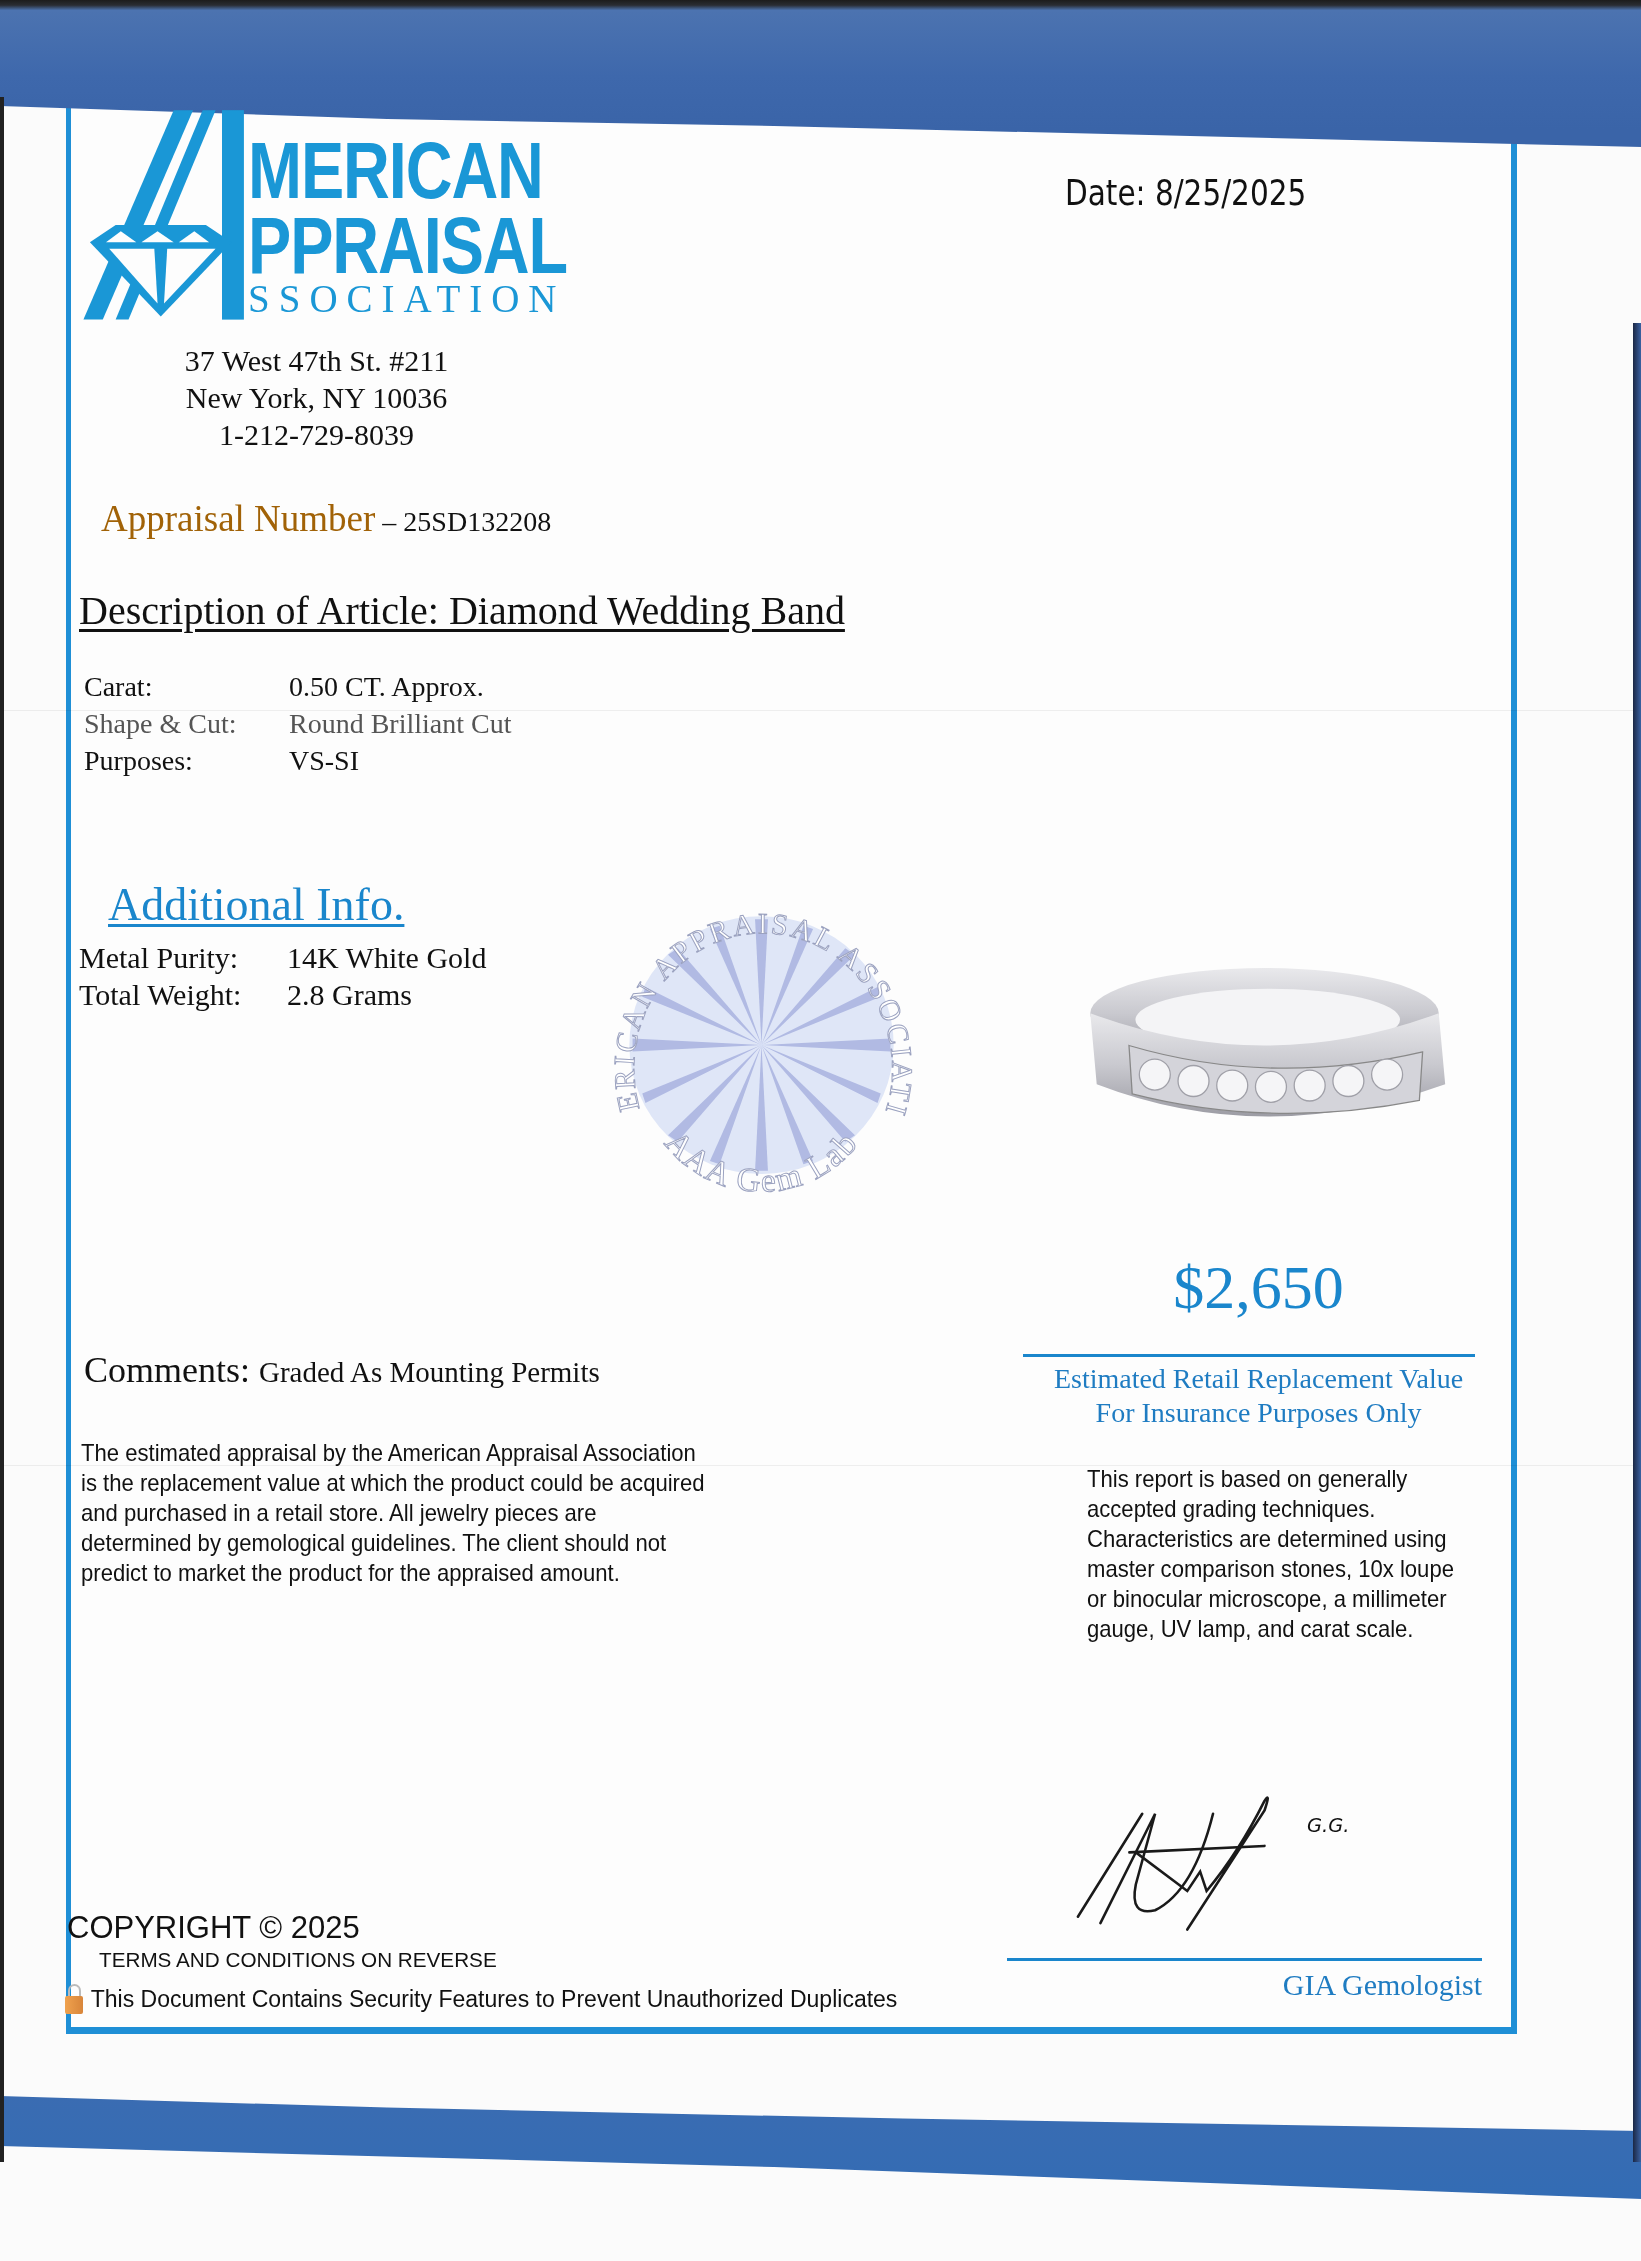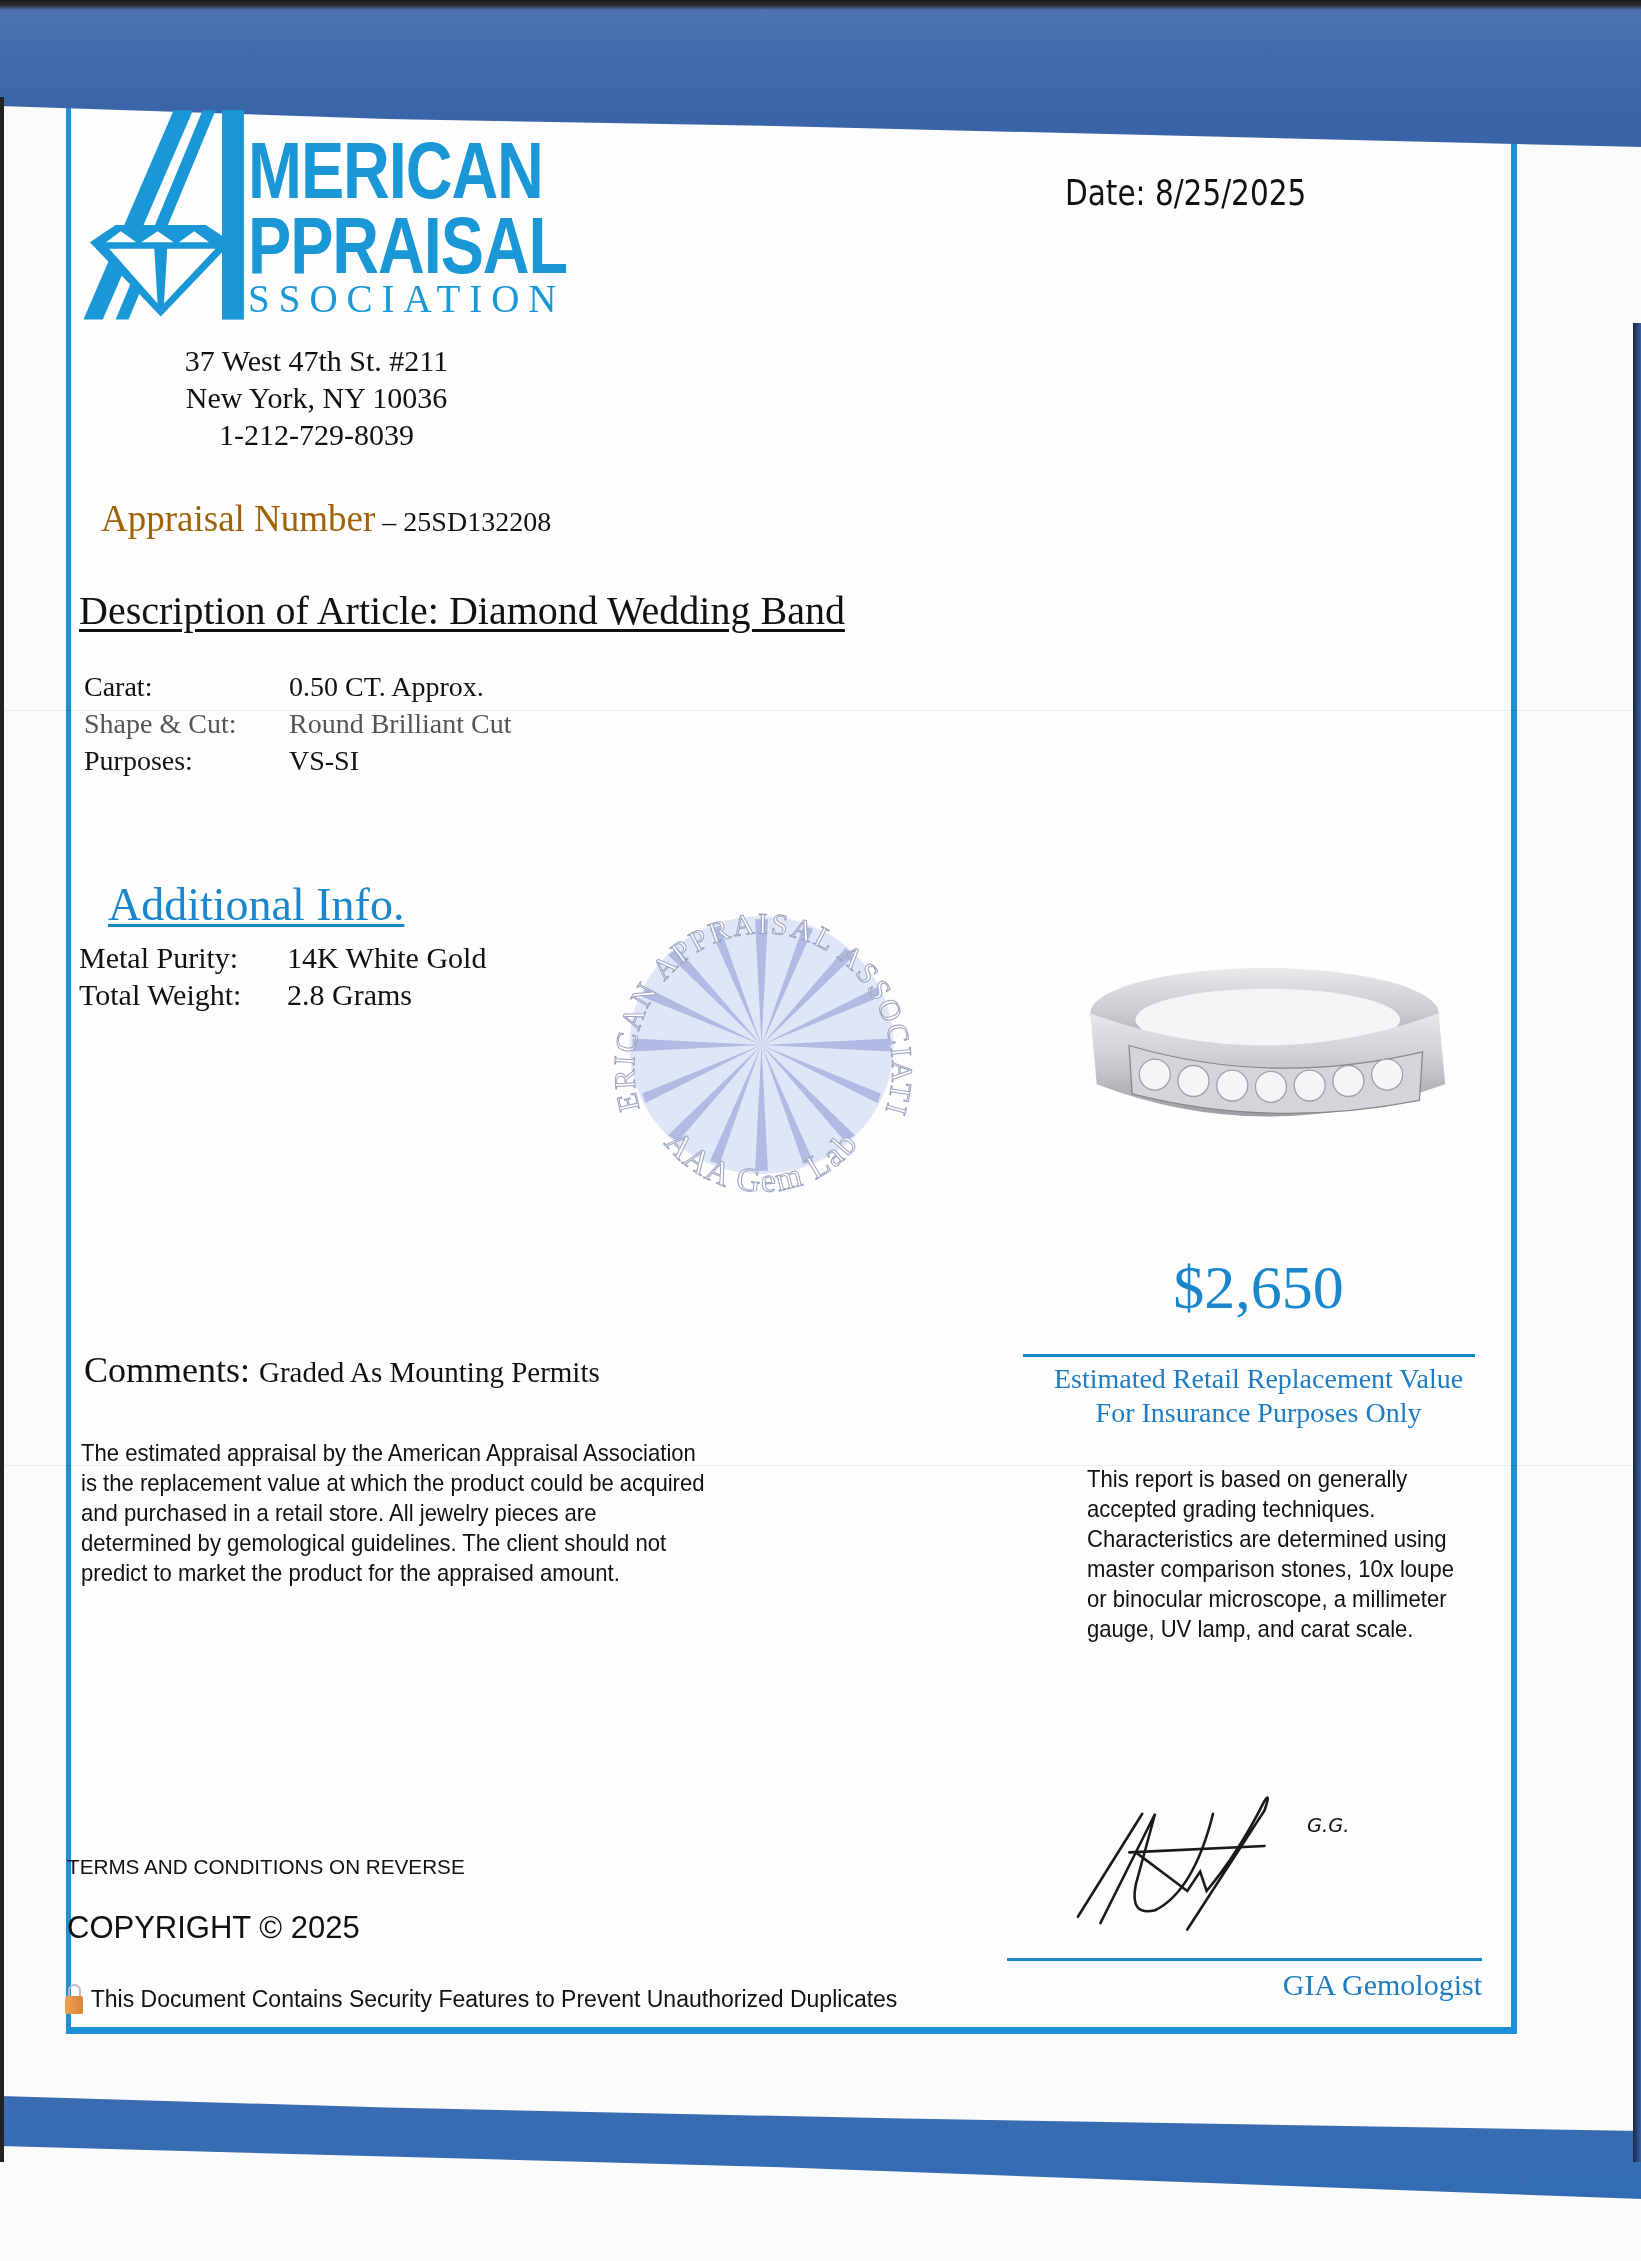--- a/index.html
+++ b/index.html
@@ -82,21 +82,21 @@
     .comments .val { font-size: 29px; }
 
     .para { left: 81px; top: 1438px; width: 684px; font-family: "Liberation Sans", sans-serif; font-size: 24px; line-height: 30px; transform: scaleX(0.92); transform-origin: left top; }
     .report { left: 1087px; top: 1464px; width: 400px; font-family: "Liberation Sans", sans-serif; font-size: 24px; line-height: 30px; transform: scaleX(0.92); transform-origin: left top; }
 
     .signature { left: 1071px; top: 1788px; width: 387px; height: 148px; }
     .sig-rule { left: 1007px; top: 1958px; width: 475px; height: 2.6px; background: #1a86cc; }
     .sig-caption { left: 1007px; top: 1968px; width: 475px; text-align: right; font-size: 30px; color: #1f7cc2; }
 
     .copyright { left: 67px; top: 1910px; font-family: "Liberation Sans", sans-serif; font-size: 31px; }
-    .terms { left: 67px; top: 1855px; font-family: "Liberation Sans", sans-serif; font-size: 20.7px; }
+    .terms { left: 67px; top: 1948px; font-family: "Liberation Sans", sans-serif; font-size: 20.7px; padding-left: 32px; }
     .security { left: 65px; top: 1984px; display: flex; align-items: center; font-family: "Liberation Sans", sans-serif; font-size: 23px; }
     .lock { width: 18px; height: 30px; margin-right: 7.7px; position: relative; }
     .lock .shackle { position: absolute; left: 2.6px; top: 0; width: 13px; height: 14px; border: 2.6px solid #bbb; border-bottom: none; border-radius: 7.7px 7.7px 0 0; box-sizing: border-box; }
     .lock .body { position: absolute; left: 0; top: 11.6px; width: 18px; height: 18px; background: linear-gradient(90deg, #f0a24e, #d8853a); border-radius: 1.9px; }
   </style>
 </head>
 <body>
 
 <div class="band-top"></div>
 <div class="band-bottom"></div>

